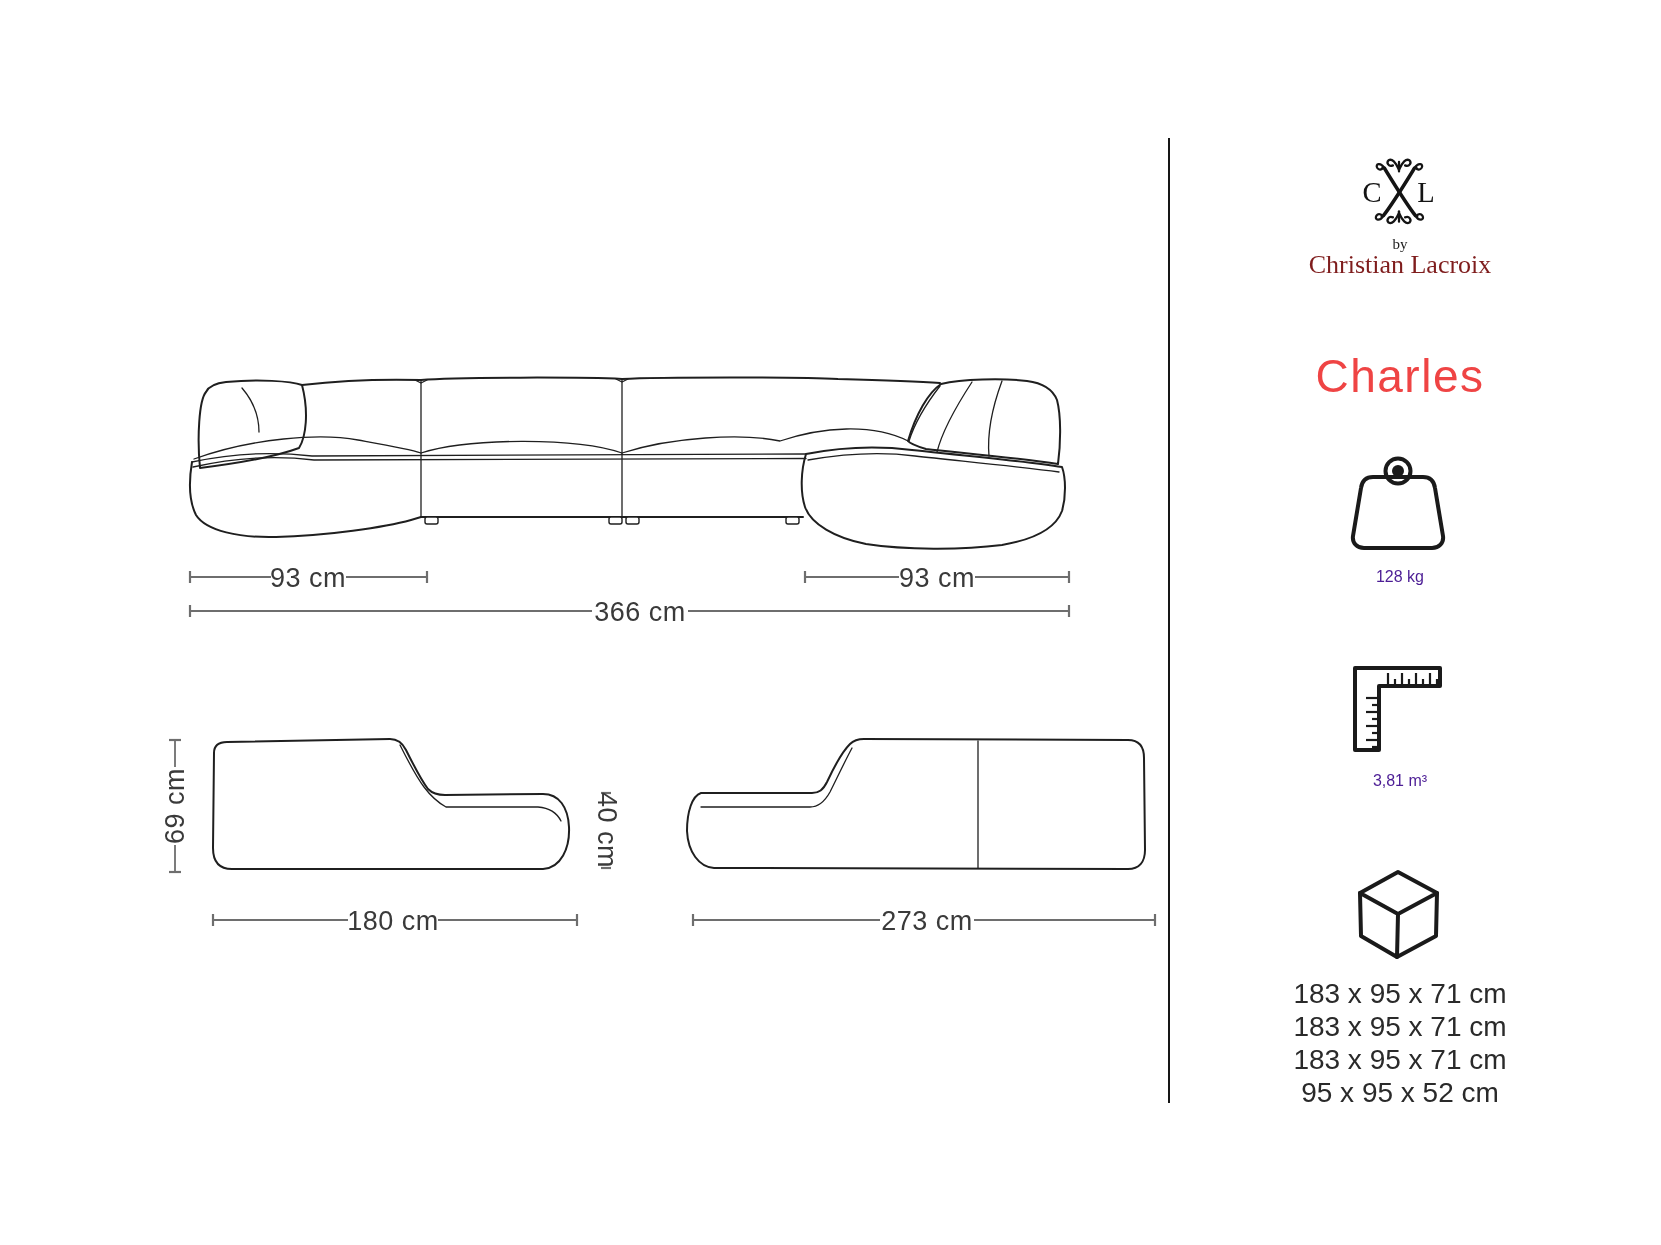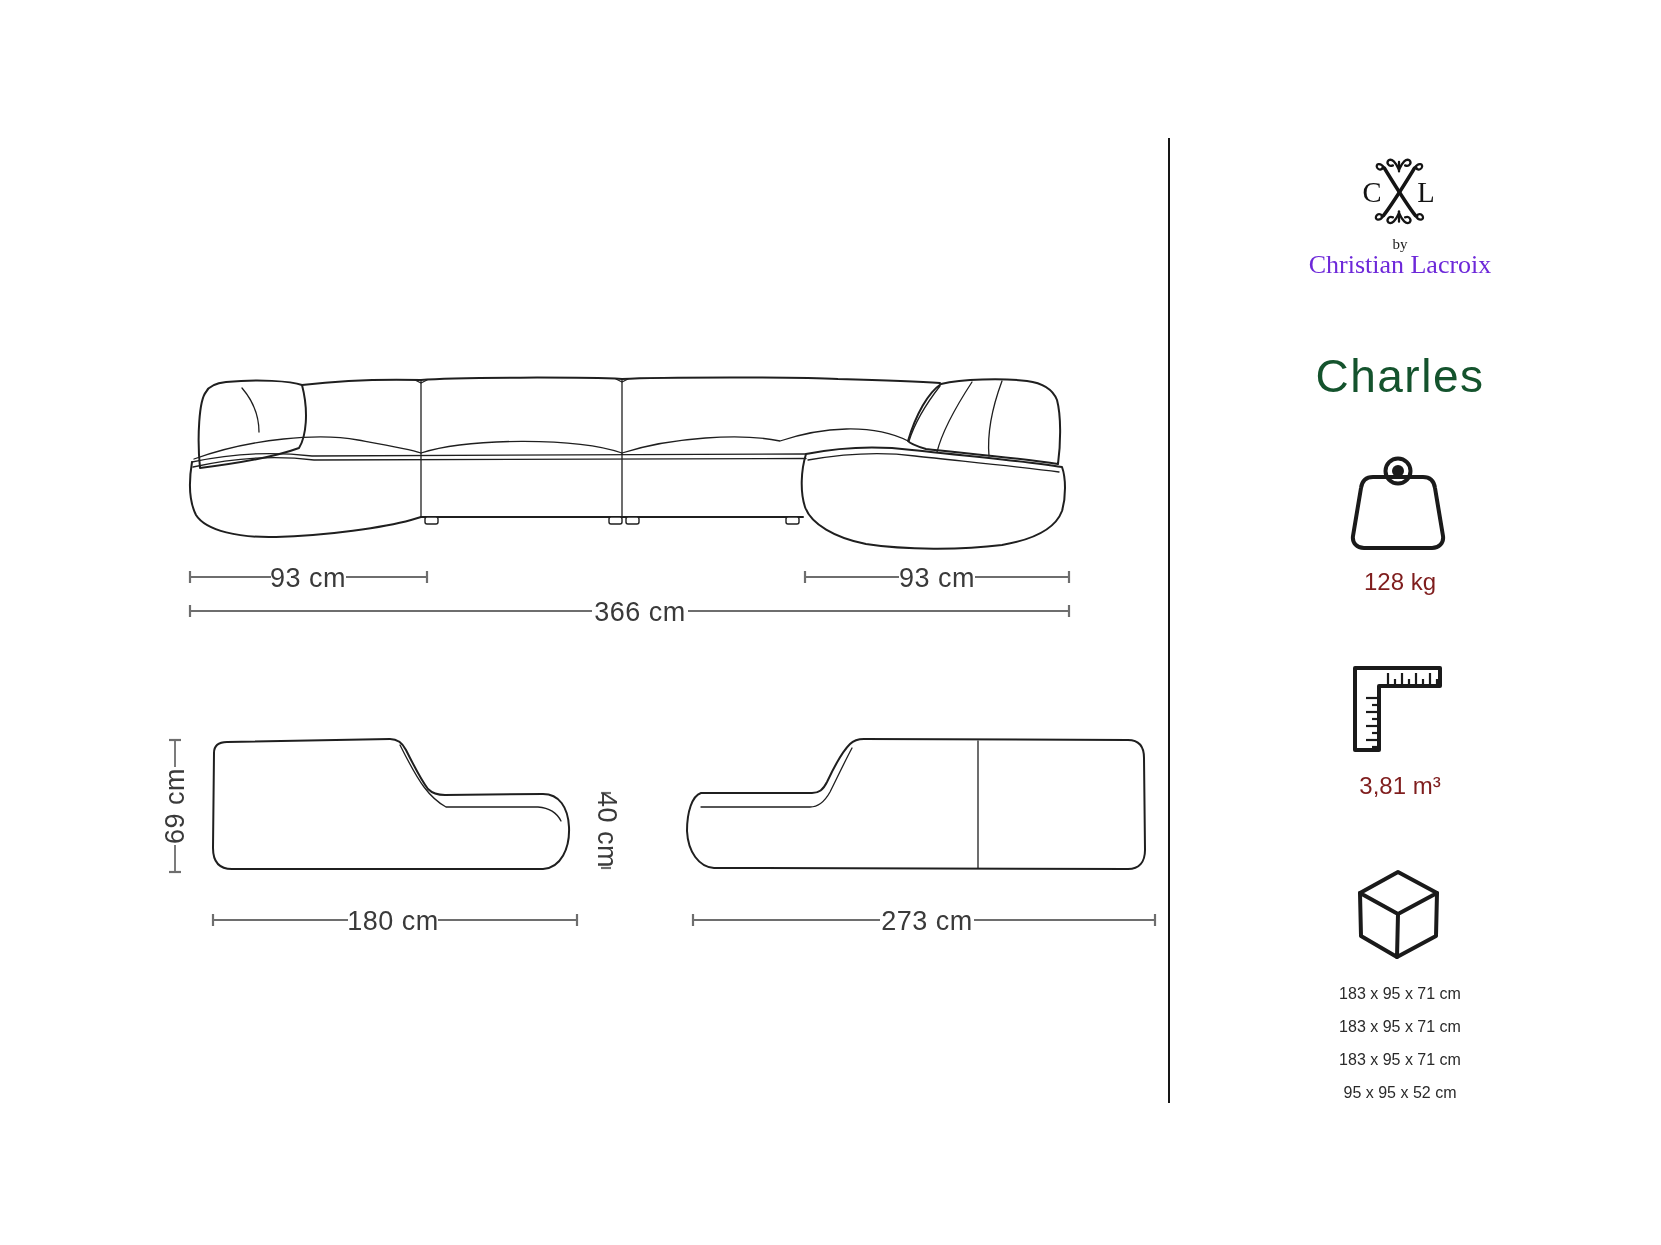--- a/index.html
+++ b/index.html
@@ -9,26 +9,26 @@
   .sofa{stroke:#1f1f1f;fill:none;stroke-width:2;stroke-linecap:round;stroke-linejoin:round;}
   .sofa .thin{stroke-width:1.3;}
   .sofa .foot{fill:#ffffff;stroke:#1f1f1f;stroke-width:1.4;}
   .dims{stroke:#6e6e6e;stroke-width:1.8;fill:none;stroke-linecap:butt;}
   .dims .tick{stroke-width:2.2;}
   .dimtext{fill:#3a3a3a;font-family:"Liberation Sans",sans-serif;font-size:27px;
            letter-spacing:0.5px;stroke:none;}
   .divider{position:absolute;left:1168px;top:138px;width:2px;height:965px;background:#161616;}
   .panel-text{position:absolute;text-align:center;}
   .by{left:1330px;top:236px;width:140px;font-family:"Liberation Serif",serif;font-size:15px;color:#1c1c1c;}
-  .brandname{left:1270px;top:250px;width:260px;font-family:"Liberation Serif",serif;font-size:26px;color:#6d28d9;}
-  .productname{left:1260px;top:349px;width:280px;font-size:46px;letter-spacing:1.5px;color:#14532d;}
-  .specval{left:1310px;width:180px;font-size:24px;color:#7f1d1d;}
+  .brandname{left:1270px;top:250px;width:260px;font-family:"Liberation Serif",serif;font-size:26px;color:#7f1d1d;}
+  .productname{left:1260px;top:349px;width:280px;font-size:46px;letter-spacing:1.5px;color:#ef4444;}
+  .specval{left:1310px;width:180px;font-size:16px;color:#4c1d95;}
   .weightval{top:568px;}
   .volumeval{top:772px;}
-  .pkglist{left:1280px;top:977px;width:240px;font-size:16px;line-height:33px;color:#2a2a2a;}
+  .pkglist{left:1280px;top:977px;width:240px;font-size:28px;line-height:33px;color:#2a2a2a;}
   .icon-svg{position:absolute;}
   .mono{stroke:#141414;fill:none;stroke-width:4;stroke-linecap:round;stroke-linejoin:round;}
   .mono-thin{stroke:#141414;fill:none;stroke-width:2.6;stroke-linecap:round;}
   .mono-letter{fill:#141414;font-family:"Liberation Serif",serif;font-size:33px;stroke:none;}
   .blkicon{stroke:#1a1a1a;fill:none;stroke-width:4;stroke-linejoin:round;stroke-linecap:round;}
 </style>
 </head>
 <body>
 
 <div class="page">

